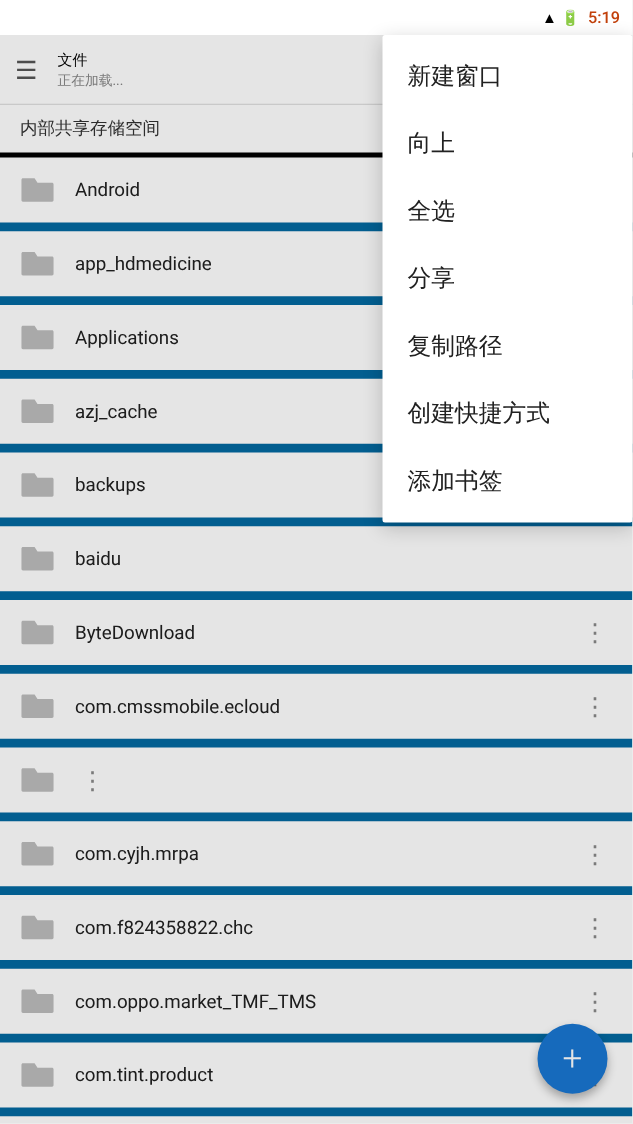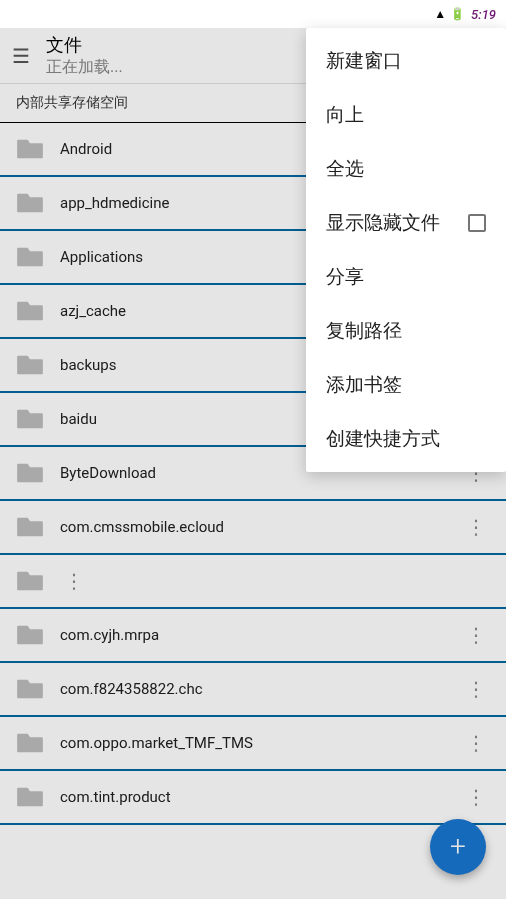--- a/index.html
+++ b/index.html
@@ -25,68 +25,67 @@
     .status-icons {
       display: flex;
       align-items: center;
       gap: 4px;
       font-size: 12px;
       color: #000;
     }
     .status-time {
       font-size: 13px;
       font-weight: 500;
-      color: #701a75;
-      font-style: italic;
+      color: #c2410c;
     }
 
     
     .top-bar {
       display: flex;
       align-items: center;
       padding: 0 12px;
       height: 56px;
       background: #fff;
       border-bottom: 1px solid #e0e0e0;
     }
     .hamburger-icon {
       font-size: 20px;
       color: #555;
       margin-right: 16px;
       cursor: pointer;
     }
     .title-block {}
     .title-main {
-      font-size: 18px;
+      font-size: 12px;
       font-weight: 500;
       color: #000;
     }
     .title-sub {
-      font-size: 16px;
+      font-size: 11px;
       color: #888;
     }
 
     
     .location-bar {
       padding: 10px 16px;
       font-size: 14px;
       color: #333;
-      border-bottom: 1px solid #000000;
+      border-bottom: 4px solid #000000;
     }
 
     
     .file-list {
       overflow-y: auto;
       height: calc(899px - 28px - 56px - 42px);
     }
     .file-item {
       display: flex;
       align-items: center;
       padding: 12px 16px;
-      border-bottom: 2px solid #0369a1;
+      border-bottom: 7px solid #0369a1;
       position: relative;
       min-height: 52px;
     }
     .folder-icon {
       width: 28px;
       height: 28px;
       margin-right: 16px;
       flex-shrink: 0;
     }
     .folder-icon svg {
@@ -290,29 +289,25 @@
       <div class="dropdown-item">
         <span class="dropdown-item-label">新建窗口</span>
       </div>
       <div class="dropdown-item">
         <span class="dropdown-item-label">向上</span>
       </div>
       <div class="dropdown-item">
         <span class="dropdown-item-label">全选</span>
       </div>
       <div class="dropdown-item">
-        <span class="dropdown-item-label">显示隐藏文件</span>
-        <div class="checkbox-empty"></div>
-      </div>
-      <div class="dropdown-item">
         <span class="dropdown-item-label">分享</span>
       </div>
       <div class="dropdown-item">
         <span class="dropdown-item-label">复制路径</span>
       </div>
       <div class="dropdown-item">
+        <span class="dropdown-item-label">创建快捷方式</span>
+      </div>
+      <div class="dropdown-item">
         <span class="dropdown-item-label">添加书签</span>
       </div>
-      <div class="dropdown-item">
-        <span class="dropdown-item-label">创建快捷方式</span>
-      </div>
     </div>
 </div>
 
 </body></html>

